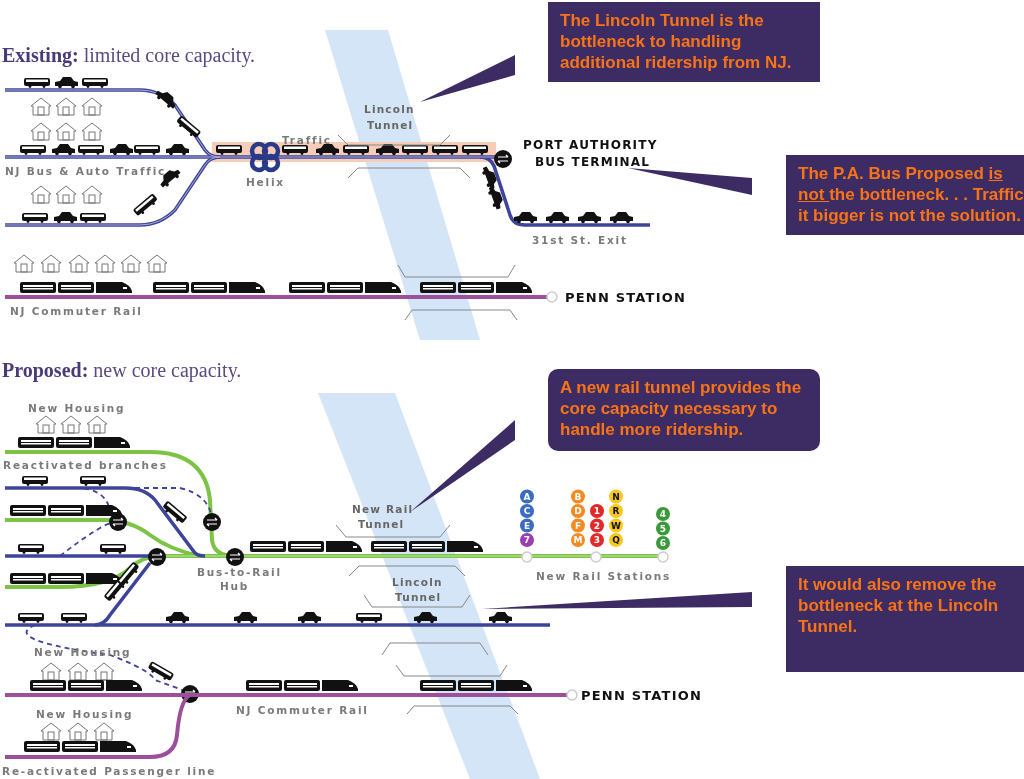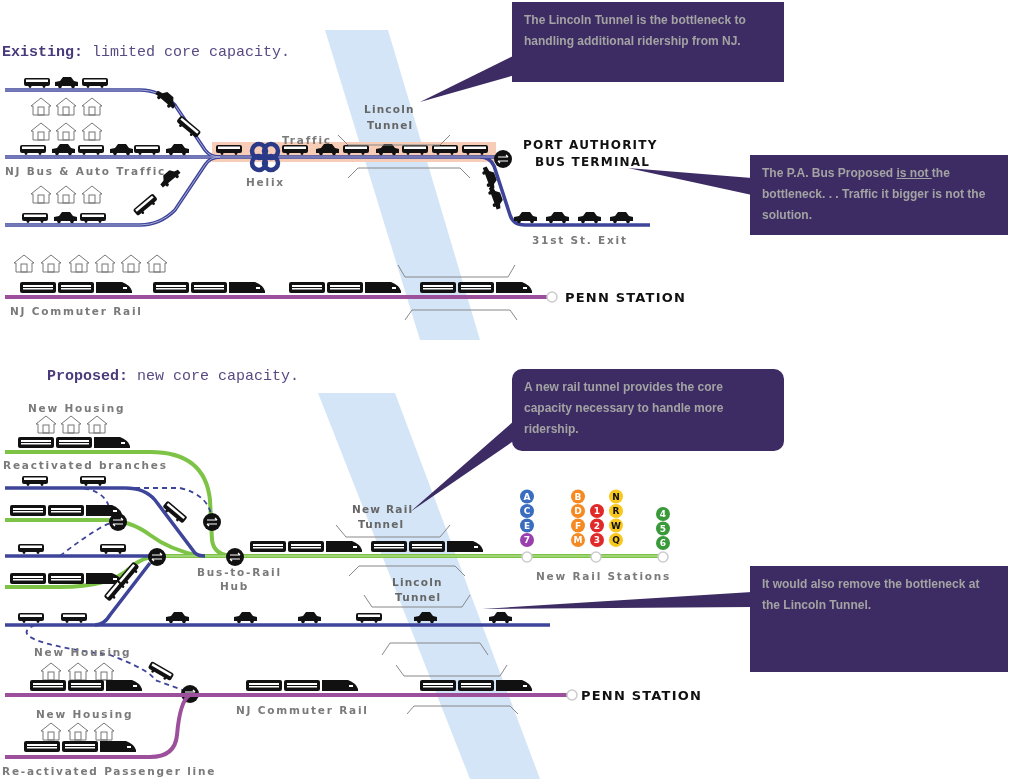--- a/index.html
+++ b/index.html
@@ -1,31 +1,31 @@
 <!DOCTYPE html>
 <html><head>
 <meta charset="utf-8">
 <style>
   html, body { margin:0; padding:0; background:#ffffff; }
   body { width:1024px; height:779px; position:relative; overflow:hidden; font-family:"DejaVu Sans", sans-serif; }
   #diagram { position:absolute; left:0; top:0; }
-  .heading { position:absolute; font-family:Liberation Mono, monospace; font-size:15px; color:#5a4a84; }
+  .heading { position:absolute; font-family:Liberation Serif, serif; font-size:20px; color:#5a4a84; }
   .heading b { color:#4a3a7a; font-weight:bold; }
-  .callout { position:absolute; background:#3d2c63; color:#a3a3a3; font-family:"Liberation Sans", sans-serif; font-weight:bold; font-size:12px; line-height:21px; padding:8px 12px; box-sizing:border-box; }
+  .callout { position:absolute; background:#3d2c63; color:#f97316; font-family:"Liberation Sans", sans-serif; font-weight:bold; font-size:17px; line-height:21px; padding:8px 12px; box-sizing:border-box;margin-left:36px; }
   .callout u { }
   .lbl { font-family:"DejaVu Sans", sans-serif; font-size:10.5px; fill:#7a7a7a; letter-spacing:1.8px; font-weight:bold; }
   .lbl-dark { font-family:"DejaVu Sans", sans-serif; font-size:12px; fill:#111; font-weight:bold; letter-spacing:1.2px; }
   .lbl-tun { font-family:"DejaVu Sans", sans-serif; font-size:10.5px; fill:#666; font-weight:bold; letter-spacing:1.2px; }
   .sub text { font-family:"DejaVu Sans", sans-serif; font-size:9px; font-weight:bold; text-anchor:middle; }
 </style>
 </head>
 <body>
 
 <div class="heading" style="left:2px;top:44px;"><b>Existing:</b><span> limited core capacity.</span></div>
-<div class="heading" style="left:2px;top:368px;margin-left:45px;"><b>Proposed:</b><span> new core capacity.</span></div>
+<div class="heading" style="left:2px;top:359px;"><b>Proposed:</b><span> new core capacity.</span></div>
 
 <svg id="diagram" width="1024" height="779" viewBox="0 0 1024 779">
   <defs>
 
     <g id="bus">
       <rect x="0" y="-8" width="26" height="8" rx="2" fill="#111"></rect>
       <rect x="2" y="-6.5" width="22" height="2.5" fill="#fff"></rect>
       <circle cx="6" cy="0.5" r="1.4" fill="#111"></circle>
         <circle cx="20" cy="0.5" r="1.4" fill="#111"></circle>
     </g>

